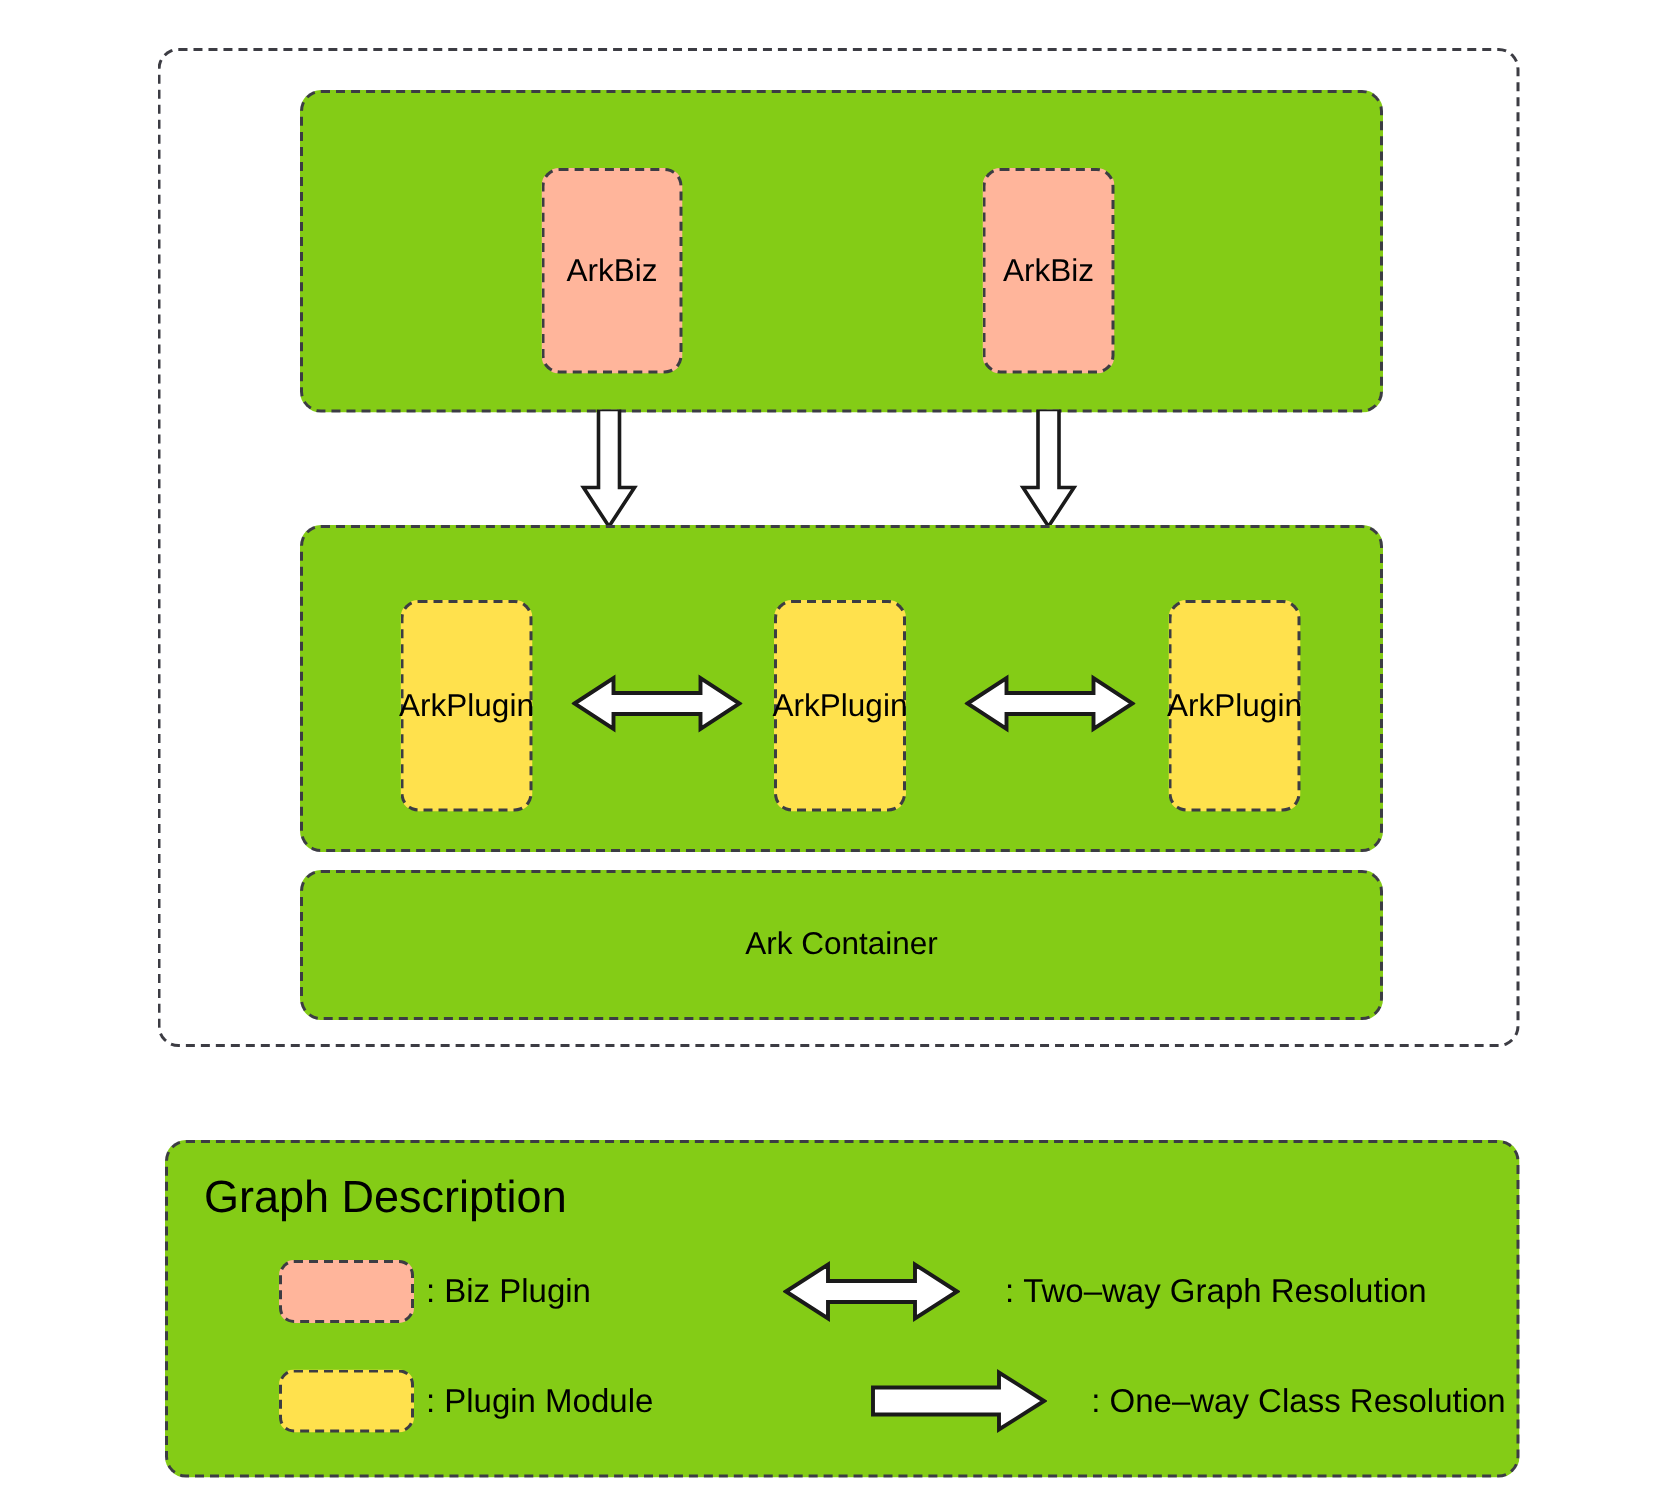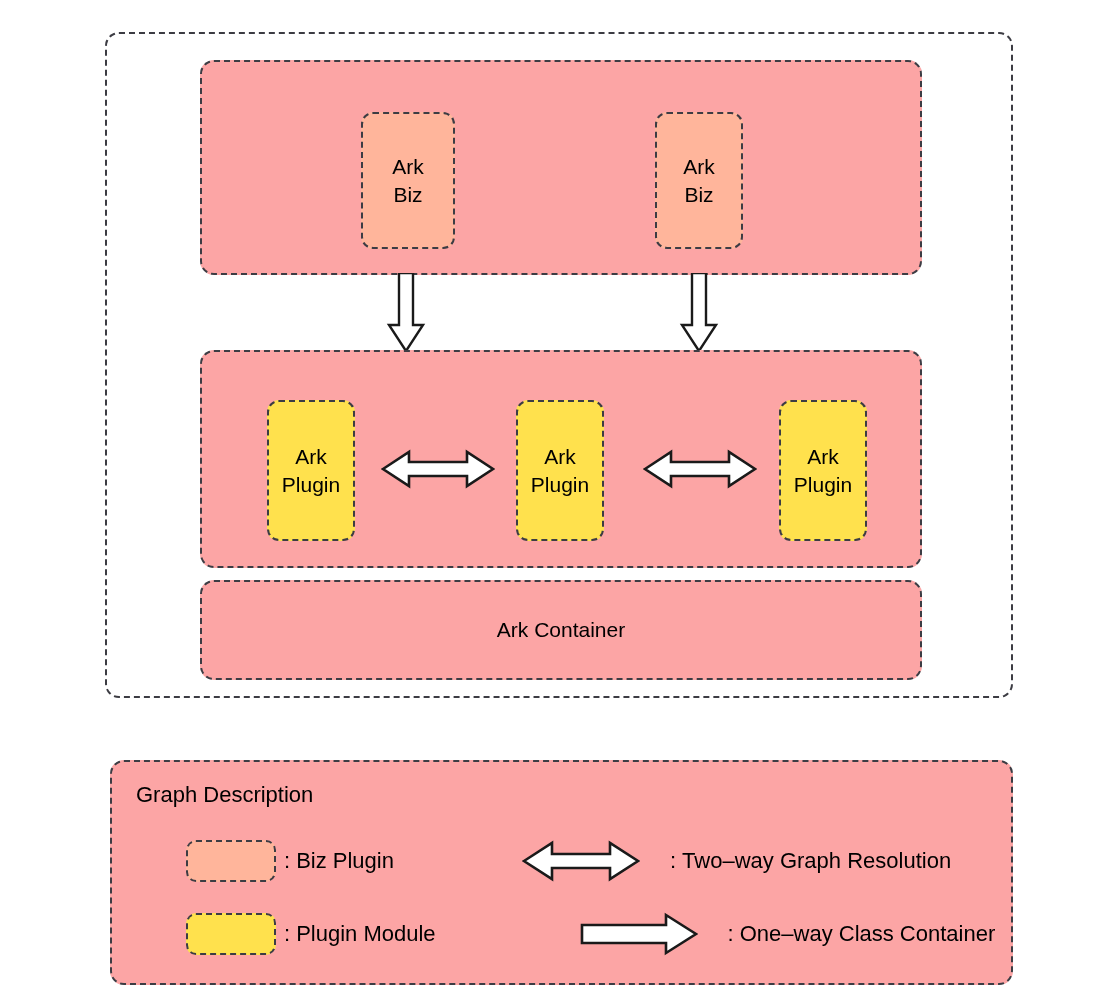--- a/index.html
+++ b/index.html
@@ -23,21 +23,21 @@
     left: 105px; top: 32px;
     width: 908px; height: 666px;
     border: 2px dashed #3c3c43;
     border-radius: 14px;
     background: #ffffff;
     box-sizing: border-box;
   }
 
   
   .panel {
-    background: #fca5a5;
+    background: #84cc16;
     border: 2px dashed #3c3c43;
     border-radius: 14px;
     box-sizing: border-box;
   }
 
   #biz-panel    { left: 200px; top: 60px;  width: 722px; height: 215px; }
   #plugin-panel { left: 200px; top: 350px; width: 722px; height: 218px; }
   #container-panel {
     left: 200px; top: 580px; width: 722px; height: 100px;
     display: flex; align-items: center; justify-content: center;
@@ -45,21 +45,21 @@
   #legend-panel {
     left: 110px; top: 760px; width: 903px; height: 225px;
   }
 
   
   .node {
     border: 2px dashed #3c3c43;
     border-radius: 12px;
     box-sizing: border-box;
     display: flex;
-    flex-direction: column;
+    flex-direction: row;
     align-items: center;
     justify-content: center;
     line-height: 1.32;
     font-size: 21px;
     text-align: center;
     color: #000;
   }
   .node .line { display: block; }
 
   .node-biz    { background: #ffb59b; }
@@ -76,21 +76,21 @@
   
   .arrow-wrap { line-height: 0; }
   #arrow-down-1 { left: 386px; top: 273px; width: 40px;  height: 80px; }
   #arrow-down-2 { left: 679px; top: 273px; width: 40px;  height: 80px; }
   #arrow-two-1  { left: 381px; top: 448px; width: 114px; height: 42px; }
   #arrow-two-2  { left: 643px; top: 448px; width: 114px; height: 42px; }
 
   
   #legend-title {
     left: 136px; top: 782px;
-    font-size: 22px;
+    font-size: 30px;
     color: #000;
   }
 
   .legend-row { display: flex; align-items: center; }
   #legend-row-1 { left: 186px; top: 838px; width: 800px; height: 46px; }
   #legend-row-2 { left: 186px; top: 911px; width: 800px; height: 46px; }
 
   .swatch {
     width: 90px; height: 42px;
     border: 2px dashed #3c3c43;
@@ -211,14 +211,14 @@
   <span class="colon">:</span>
   <span class="legend-text">Plugin Module</span>
 
   <span class="legend-arrow-slot" id="legend-arrow-one">
     <svg width="118" height="44" viewBox="0 0 118 44" xmlns="http://www.w3.org/2000/svg">
       <polygon points="2,13 86,13 86,3 116,22 86,41 86,31 2,31" fill="#ffffff" stroke="#1a1a1a" stroke-width="2.6" stroke-linejoin="miter"></polygon>
     </svg>
   </span>
 
   <span class="colon legend-colon-2">:</span>
-  <span class="legend-text legend-text-wide">One–way Class Container</span>
+  <span class="legend-text legend-text-wide">One–way Class Resolution</span>
 </div>
 
 </body></html>

